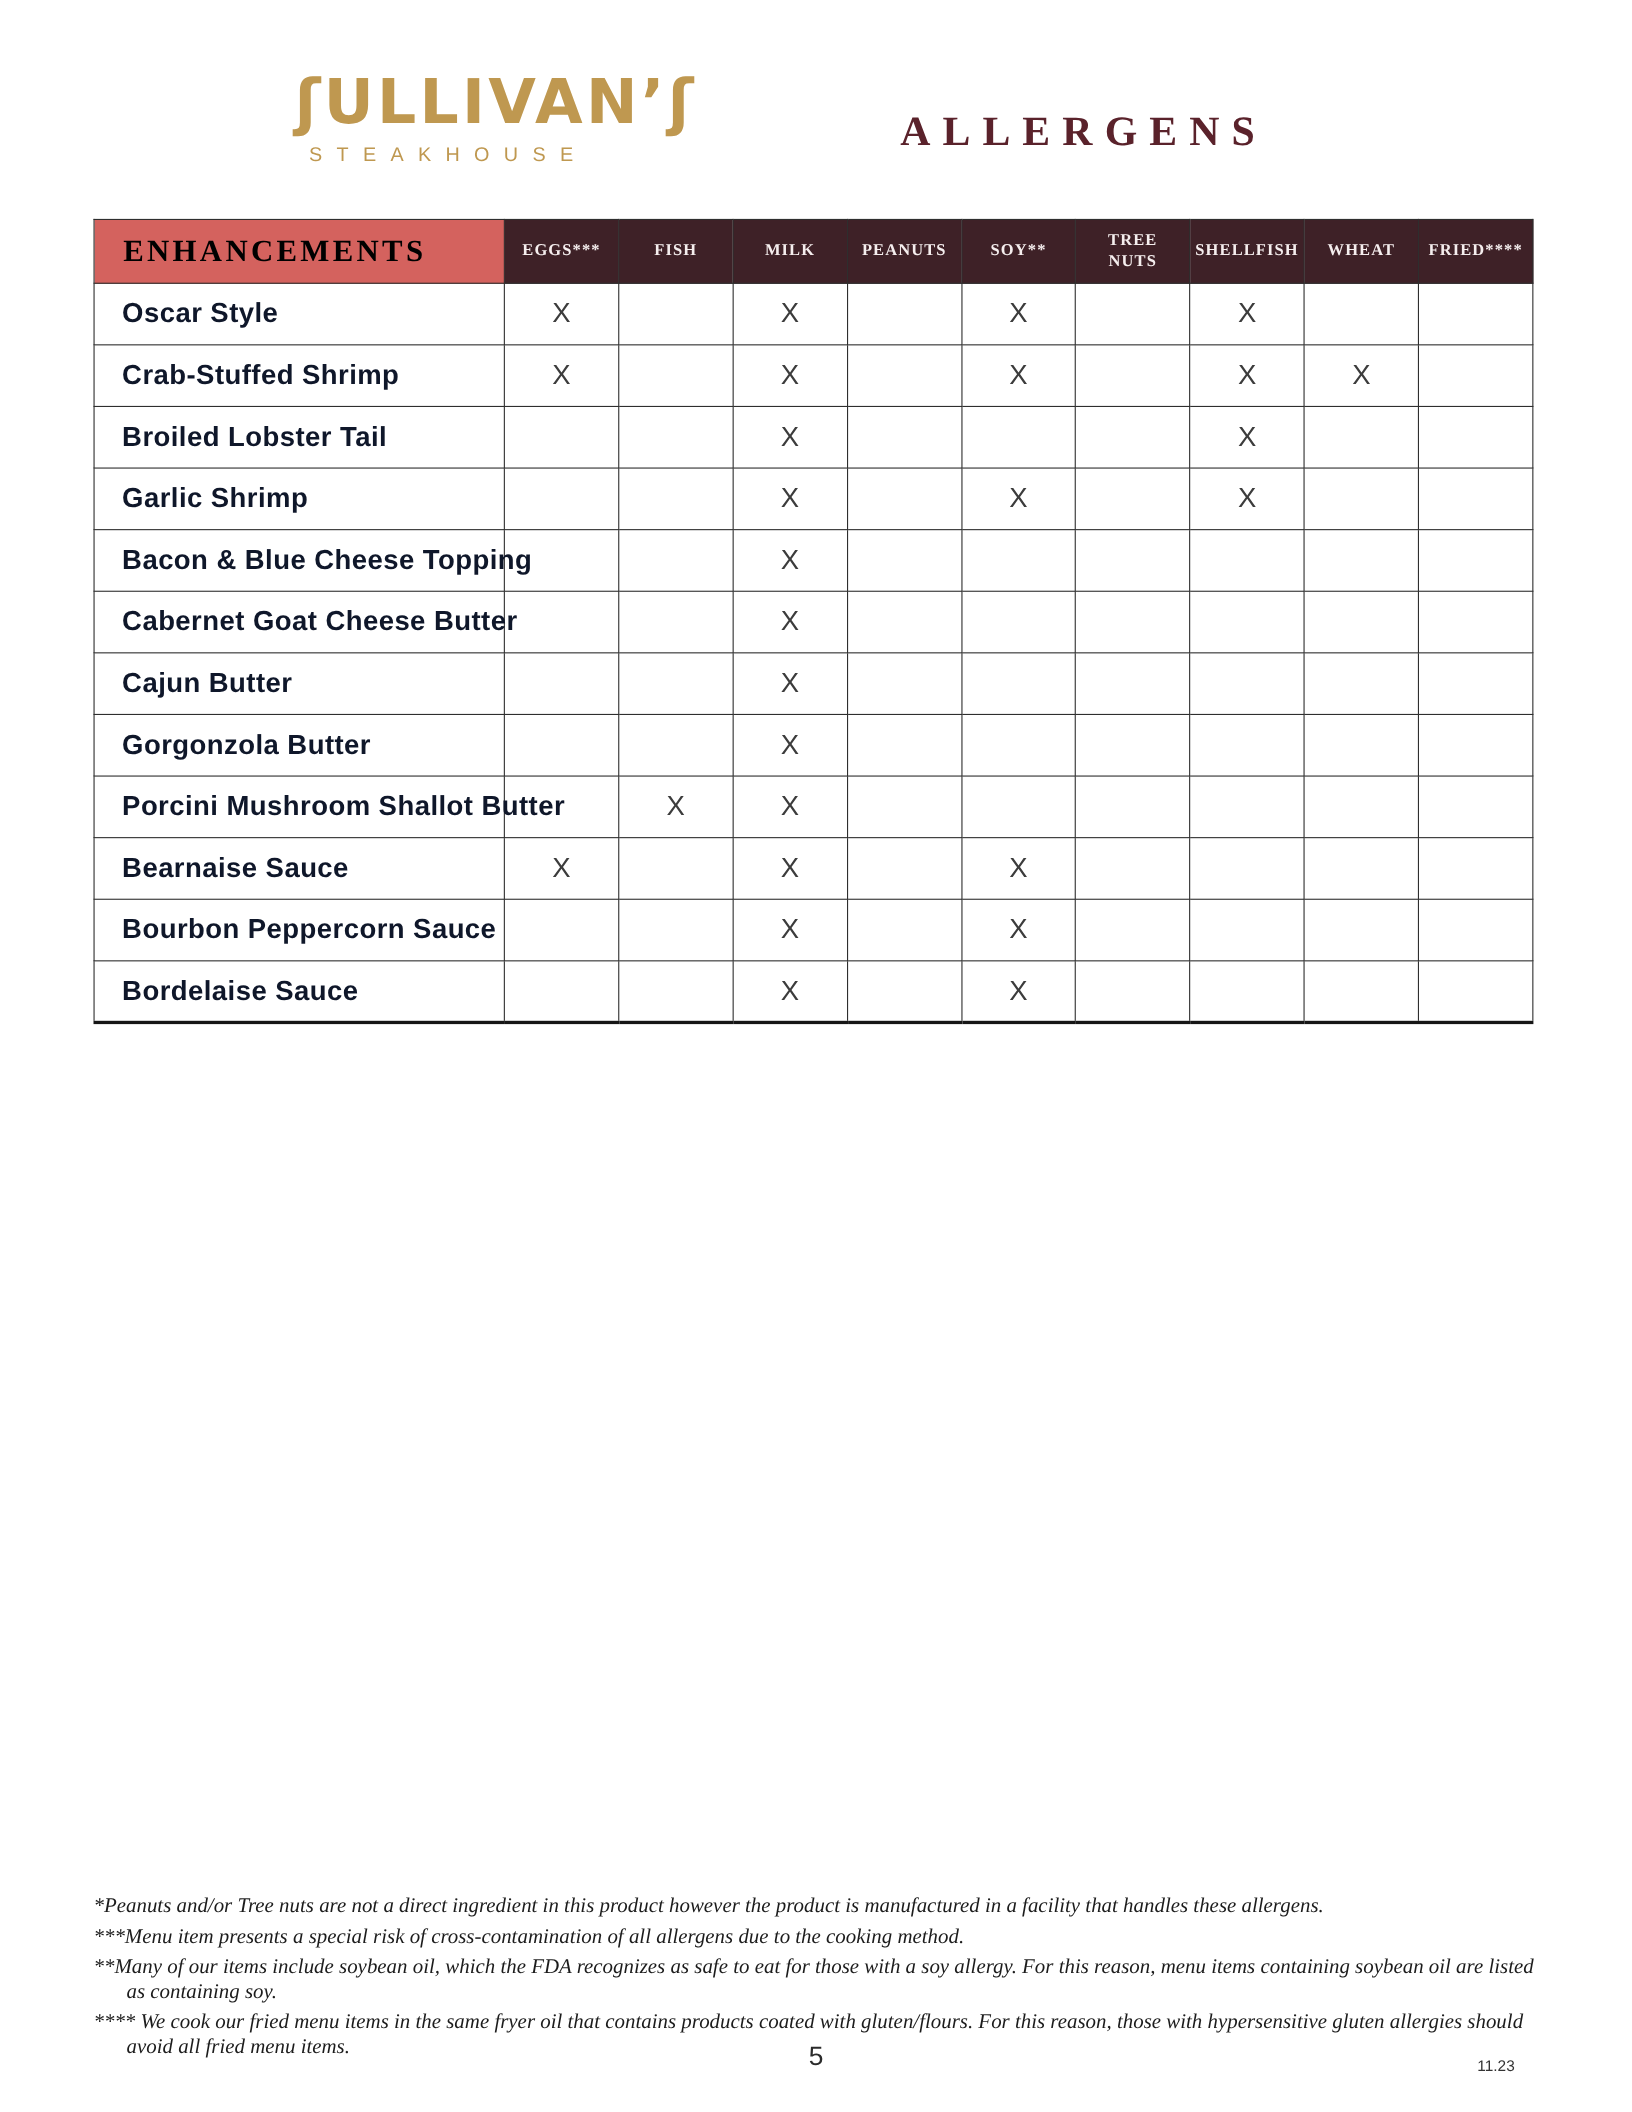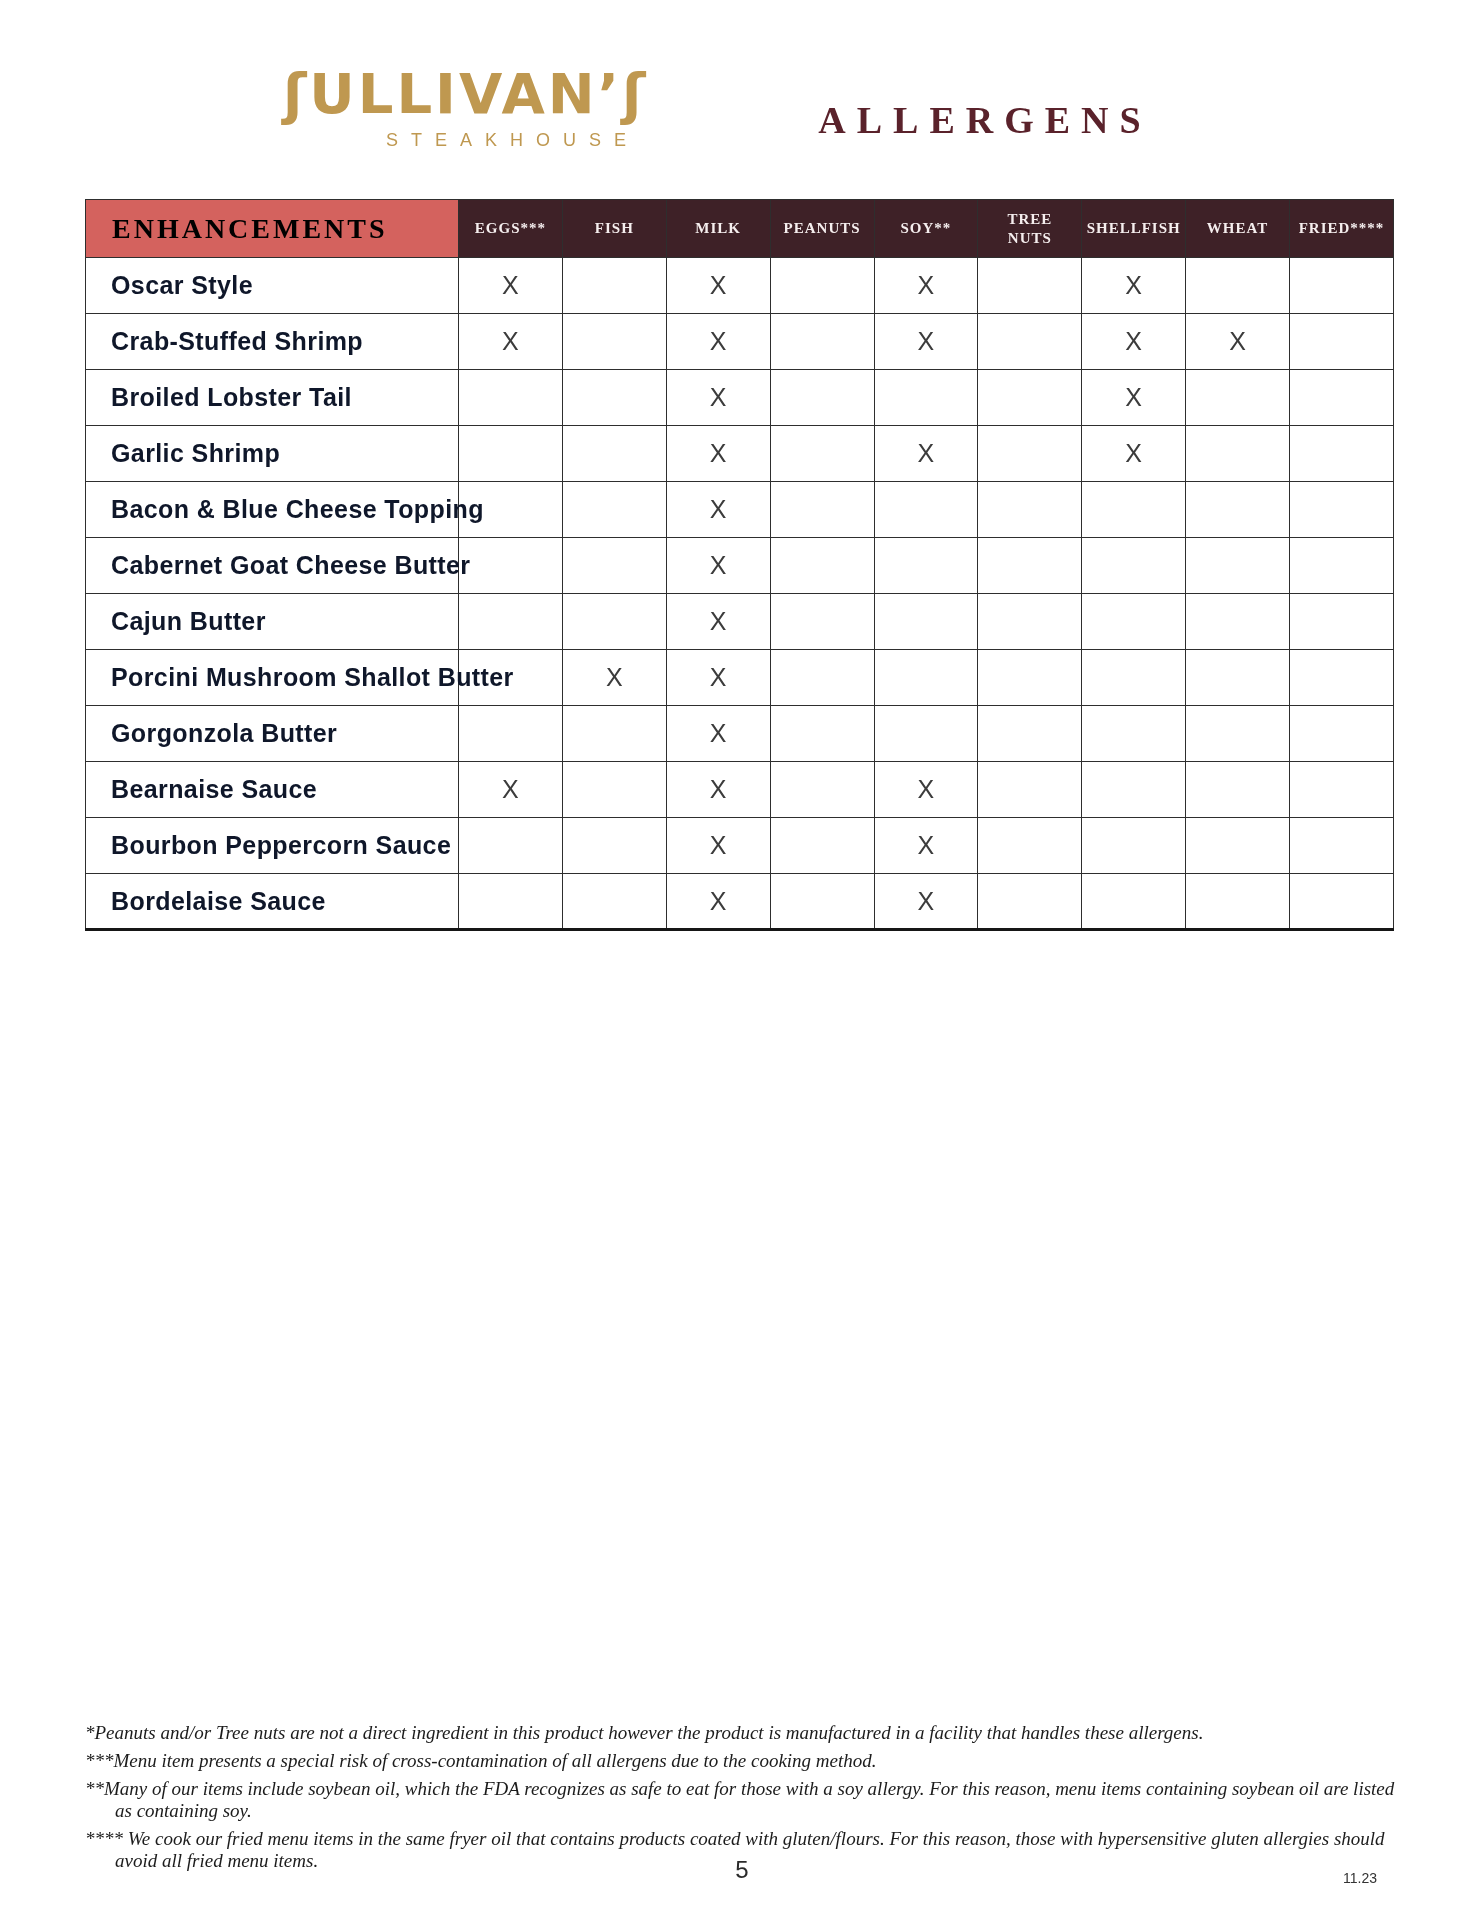--- a/index.html
+++ b/index.html
@@ -9,24 +9,24 @@
     position: relative;
     width: 1484px;
     height: 1920px;
     background: #ffffff;
     overflow: hidden;
   }
 
   
   .logo-block {
     position: absolute;
-    left: 283px;
+    left: 268px;
     top: 64px;
     width: 356px;
-    text-align: right;
+    text-align: left;
   }
   .logo-wordmark {
     font-family: "DejaVu Sans", sans-serif;
     font-size: 56px;
     font-weight: bold;
     letter-spacing: 3px;
     color: #bf9850;
     line-height: 60px;
     white-space: nowrap;
   }
@@ -270,35 +270,35 @@
           <td class="mark-cell"></td>
           <td class="mark-cell">X</td>
           <td class="mark-cell"></td>
           <td class="mark-cell"></td>
           <td class="mark-cell"></td>
           <td class="mark-cell"></td>
           <td class="mark-cell"></td>
           <td class="mark-cell"></td>
         </tr>
         <tr>
+          <td class="item-name">Gorgonzola Butter</td>
+          <td class="mark-cell"></td>
+          <td class="mark-cell"></td>
+          <td class="mark-cell">X</td>
+          <td class="mark-cell"></td>
+          <td class="mark-cell"></td>
+          <td class="mark-cell"></td>
+          <td class="mark-cell"></td>
+          <td class="mark-cell"></td>
+          <td class="mark-cell"></td>
+        </tr>
+        <tr>
           <td class="item-name">Porcini Mushroom Shallot Butter</td>
           <td class="mark-cell"></td>
           <td class="mark-cell">X</td>
-          <td class="mark-cell">X</td>
-          <td class="mark-cell"></td>
-          <td class="mark-cell"></td>
-          <td class="mark-cell"></td>
-          <td class="mark-cell"></td>
-          <td class="mark-cell"></td>
-          <td class="mark-cell"></td>
-        </tr>
-        <tr>
-          <td class="item-name">Gorgonzola Butter</td>
-          <td class="mark-cell"></td>
-          <td class="mark-cell"></td>
           <td class="mark-cell">X</td>
           <td class="mark-cell"></td>
           <td class="mark-cell"></td>
           <td class="mark-cell"></td>
           <td class="mark-cell"></td>
           <td class="mark-cell"></td>
           <td class="mark-cell"></td>
         </tr>
         <tr>
           <td class="item-name">Bearnaise Sauce</td>

